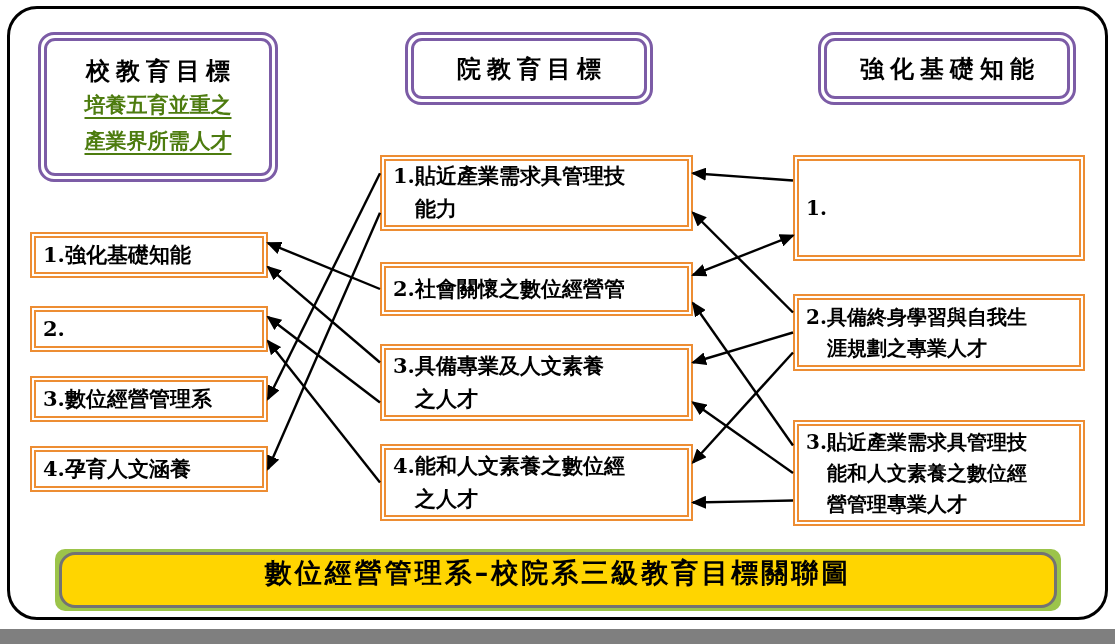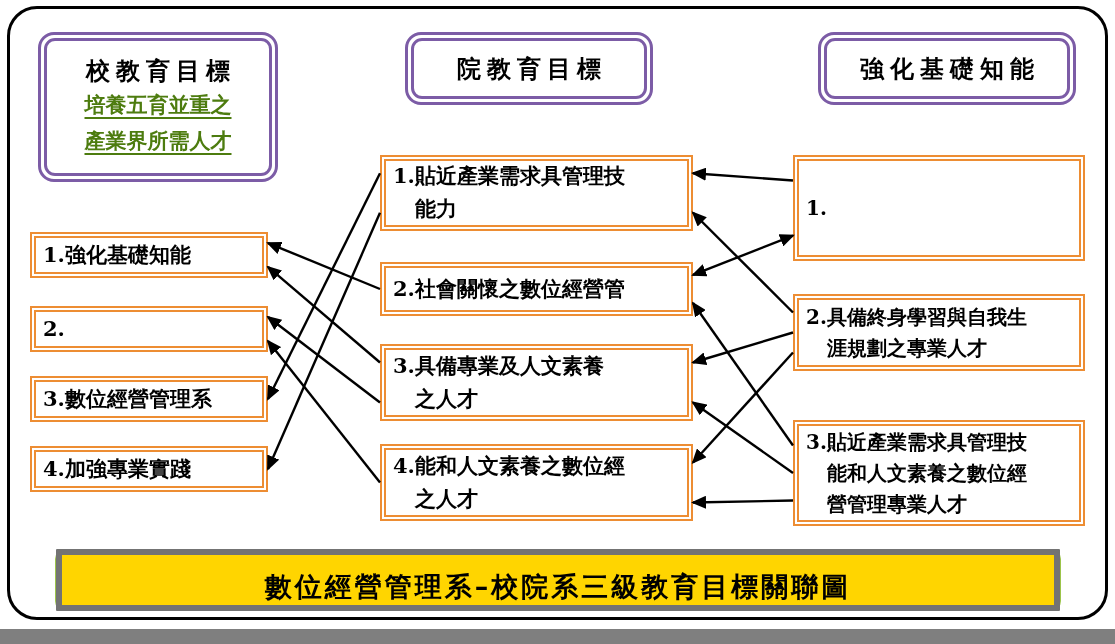--- a/index.html
+++ b/index.html
@@ -101,24 +101,24 @@
     border-radius: 10px;
     padding: 0;
     box-sizing: border-box;
     display: flex;
     align-items: center;
     justify-content: center;
   }
   #caption-inner {
     width: 992px; height: 50px;
     background: #ffd500;
-    border: 6px solid #737373;
-    border-radius: 1px;
-    display: flex;
-    align-items: flex-end;
+    border: 3px solid #737373;
+    border-radius: 16px;
+    display: flex;
+    align-items: flex-start;
     justify-content: center;
   }
   #caption-text {
     font-size: 27px;
     font-weight: bold;
     color: #000;
     letter-spacing: 3px;
     white-space: nowrap;
   }
 </style>
@@ -161,21 +161,21 @@
   </div>
   <div class="goal-box col-left" style="left:30px; top:376px; width:238px; height:46px;">
     <div class="goal-inner">
         <span class="goal-num">3.</span>
         <span class="goal-txt">數位經營管理系</span>
       </div>
   </div>
   <div class="goal-box col-left" style="left:30px; top:446px; width:238px; height:46px;">
     <div class="goal-inner">
         <span class="goal-num">4.</span>
-        <span class="goal-txt">加強專業實踐</span>
+        <span class="goal-txt">孕育人文涵養</span>
       </div>
   </div>
 
   <div class="goal-box col-mid" style="left:380px; top:155px; width:313px; height:76px;">
     <div class="goal-inner">
         <span class="goal-num">1.</span>
         <span class="goal-txt">貼近產業需求具管理技
 能力</span>
       </div>
   </div>

